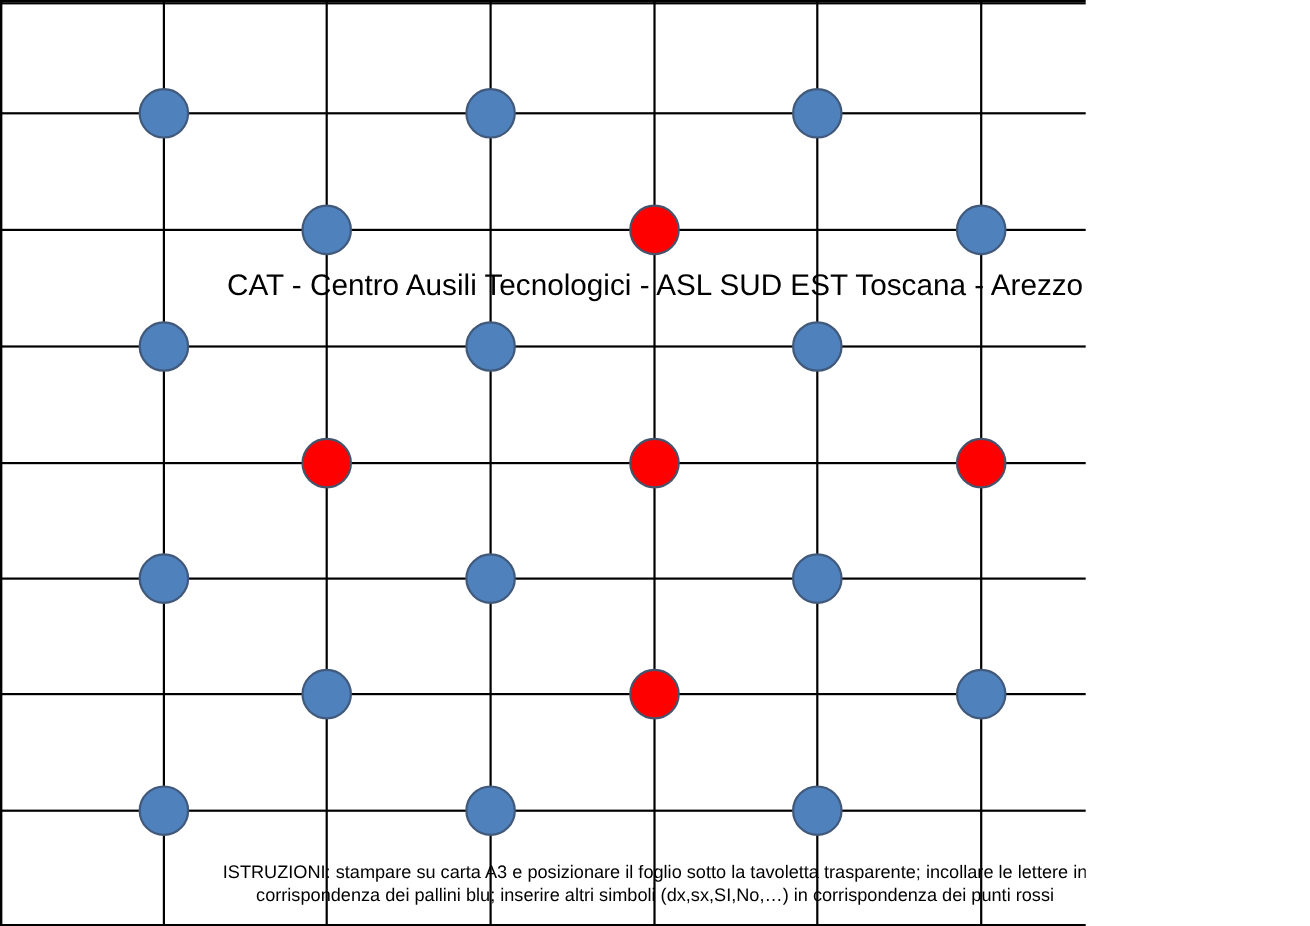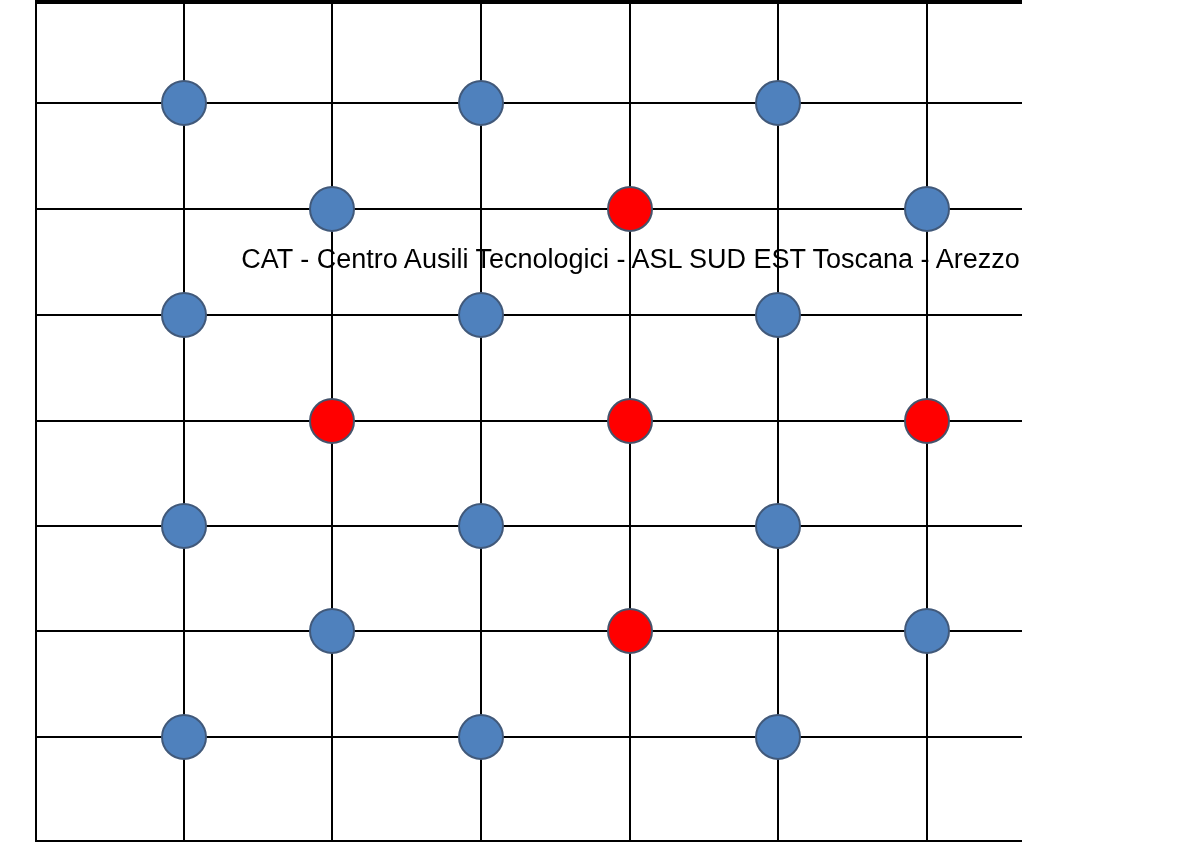--- a/index.html
+++ b/index.html
@@ -10,21 +10,20 @@
   }
   body {
     font-family: "Liberation Sans", sans-serif;
   }
   #page {
     position: relative;
     width: 987px;
     height: 842px;
     background: #ffffff;
     overflow: hidden;
-    margin-left: 35px;
   }
   .grid-layer {
     position: absolute;
     left: 0;
     top: 0;
     width: 1191px;
     height: 842px;
   }
   .grid-line-v {
     position: absolute;
@@ -141,14 +140,18 @@
       <div class="dot dot-red" style="left: 595px; top: 631px; width: 46px; height: 46px; background: rgb(255, 0, 0); border-color: rgb(69, 83, 107);"></div>
       <div class="dot dot-blue" style="left: 892px; top: 631px; width: 46px; height: 46px; background: rgb(79, 129, 189); border-color: rgb(65, 89, 122);"></div>
       <div class="dot dot-blue" style="left: 149px; top: 737px; width: 46px; height: 46px; background: rgb(79, 129, 189); border-color: rgb(65, 89, 122);"></div>
       <div class="dot dot-blue" style="left: 446px; top: 737px; width: 46px; height: 46px; background: rgb(79, 129, 189); border-color: rgb(65, 89, 122);"></div>
       <div class="dot dot-blue" style="left: 743px; top: 737px; width: 46px; height: 46px; background: rgb(79, 129, 189); border-color: rgb(65, 89, 122);"></div>
       <div class="dot dot-blue" style="left: 1040px; top: 737px; width: 46px; height: 46px; background: rgb(79, 129, 189); border-color: rgb(65, 89, 122);"></div>
     </div>
 
   <div class="title-text" id="title-text" style="top: 244px; font-size: 27px; color: rgb(0, 0, 0);">CAT  - Centro Ausili Tecnologici - ASL SUD EST Toscana - Arezzo</div>
 
+  <div class="instructions" id="instructions-block" style="top: 783px; font-size: 16.5px; color: rgb(0, 0, 0);">
+    <span class="ins-line">ISTRUZIONI: stampare su carta A3 e posizionare il foglio sotto la tavoletta trasparente; incollare le lettere in</span>
+    <span class="ins-line">corrispondenza dei pallini blu; inserire altri simboli (dx,sx,SI,No,…) in corrispondenza dei punti rossi</span>
+  </div>
 
 </div>
 
 </body></html>

